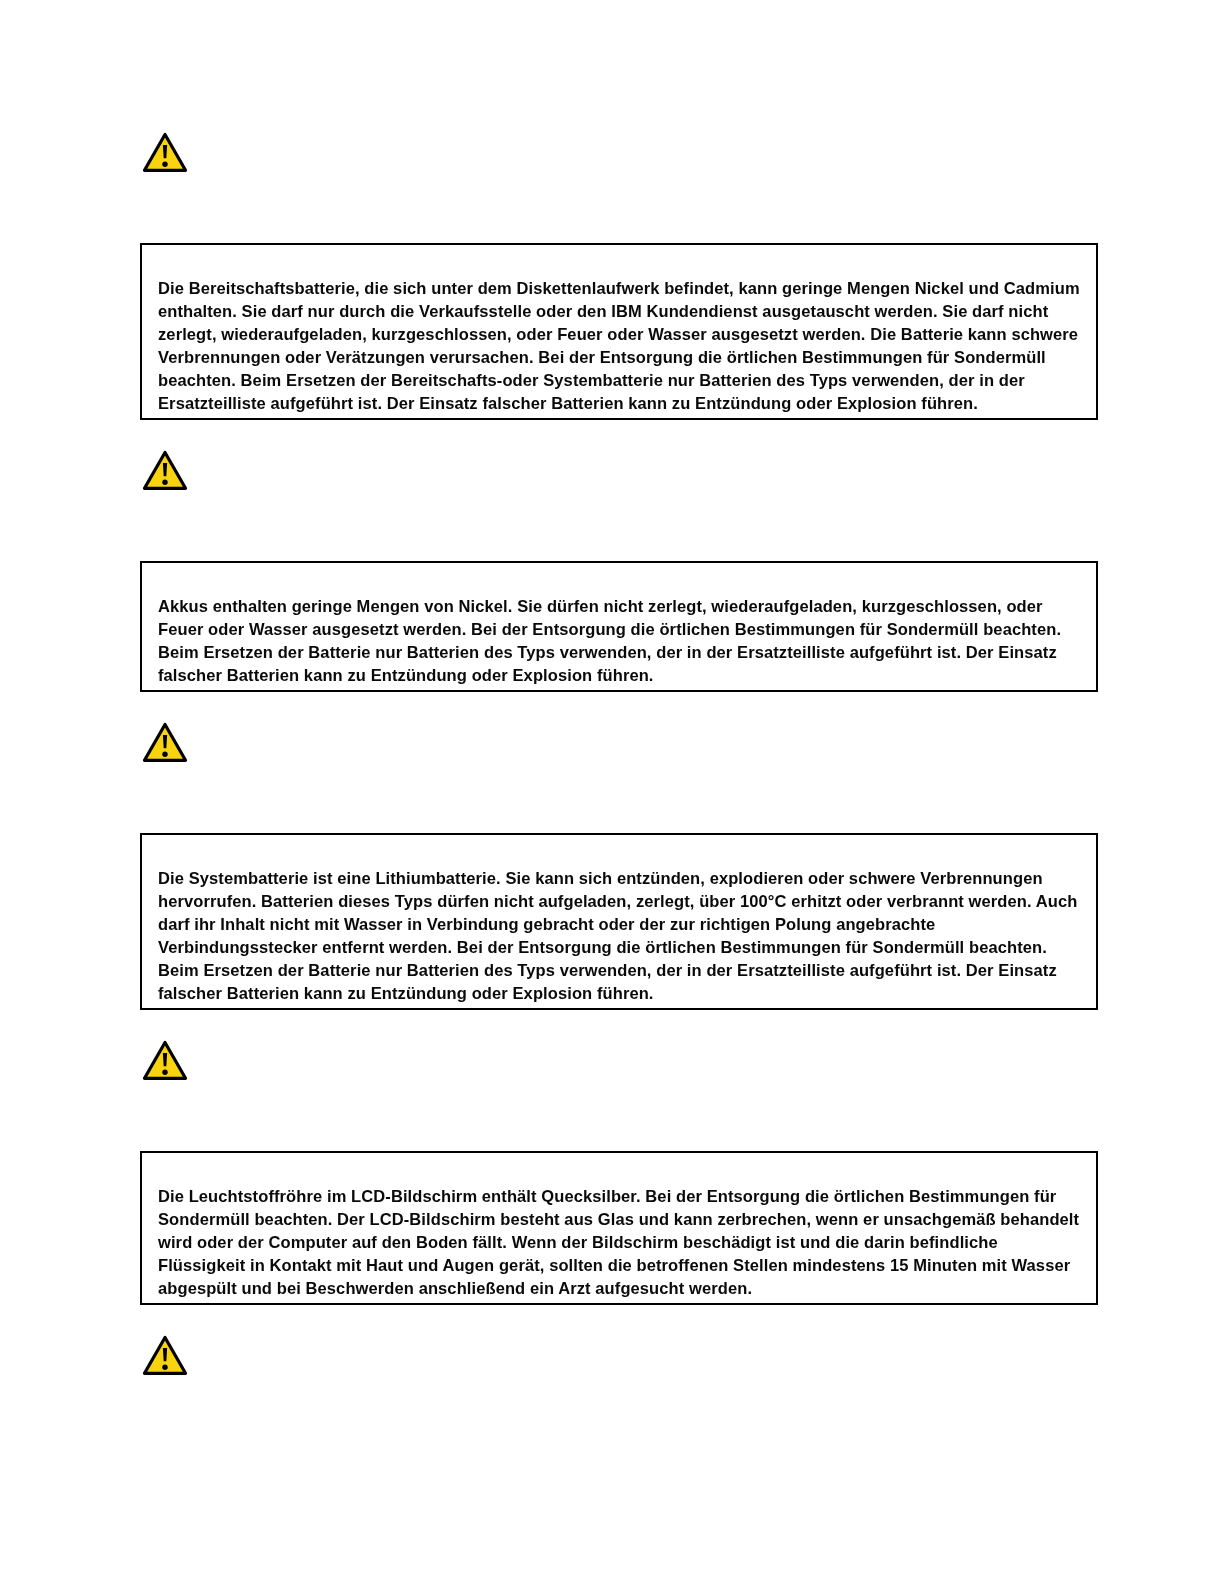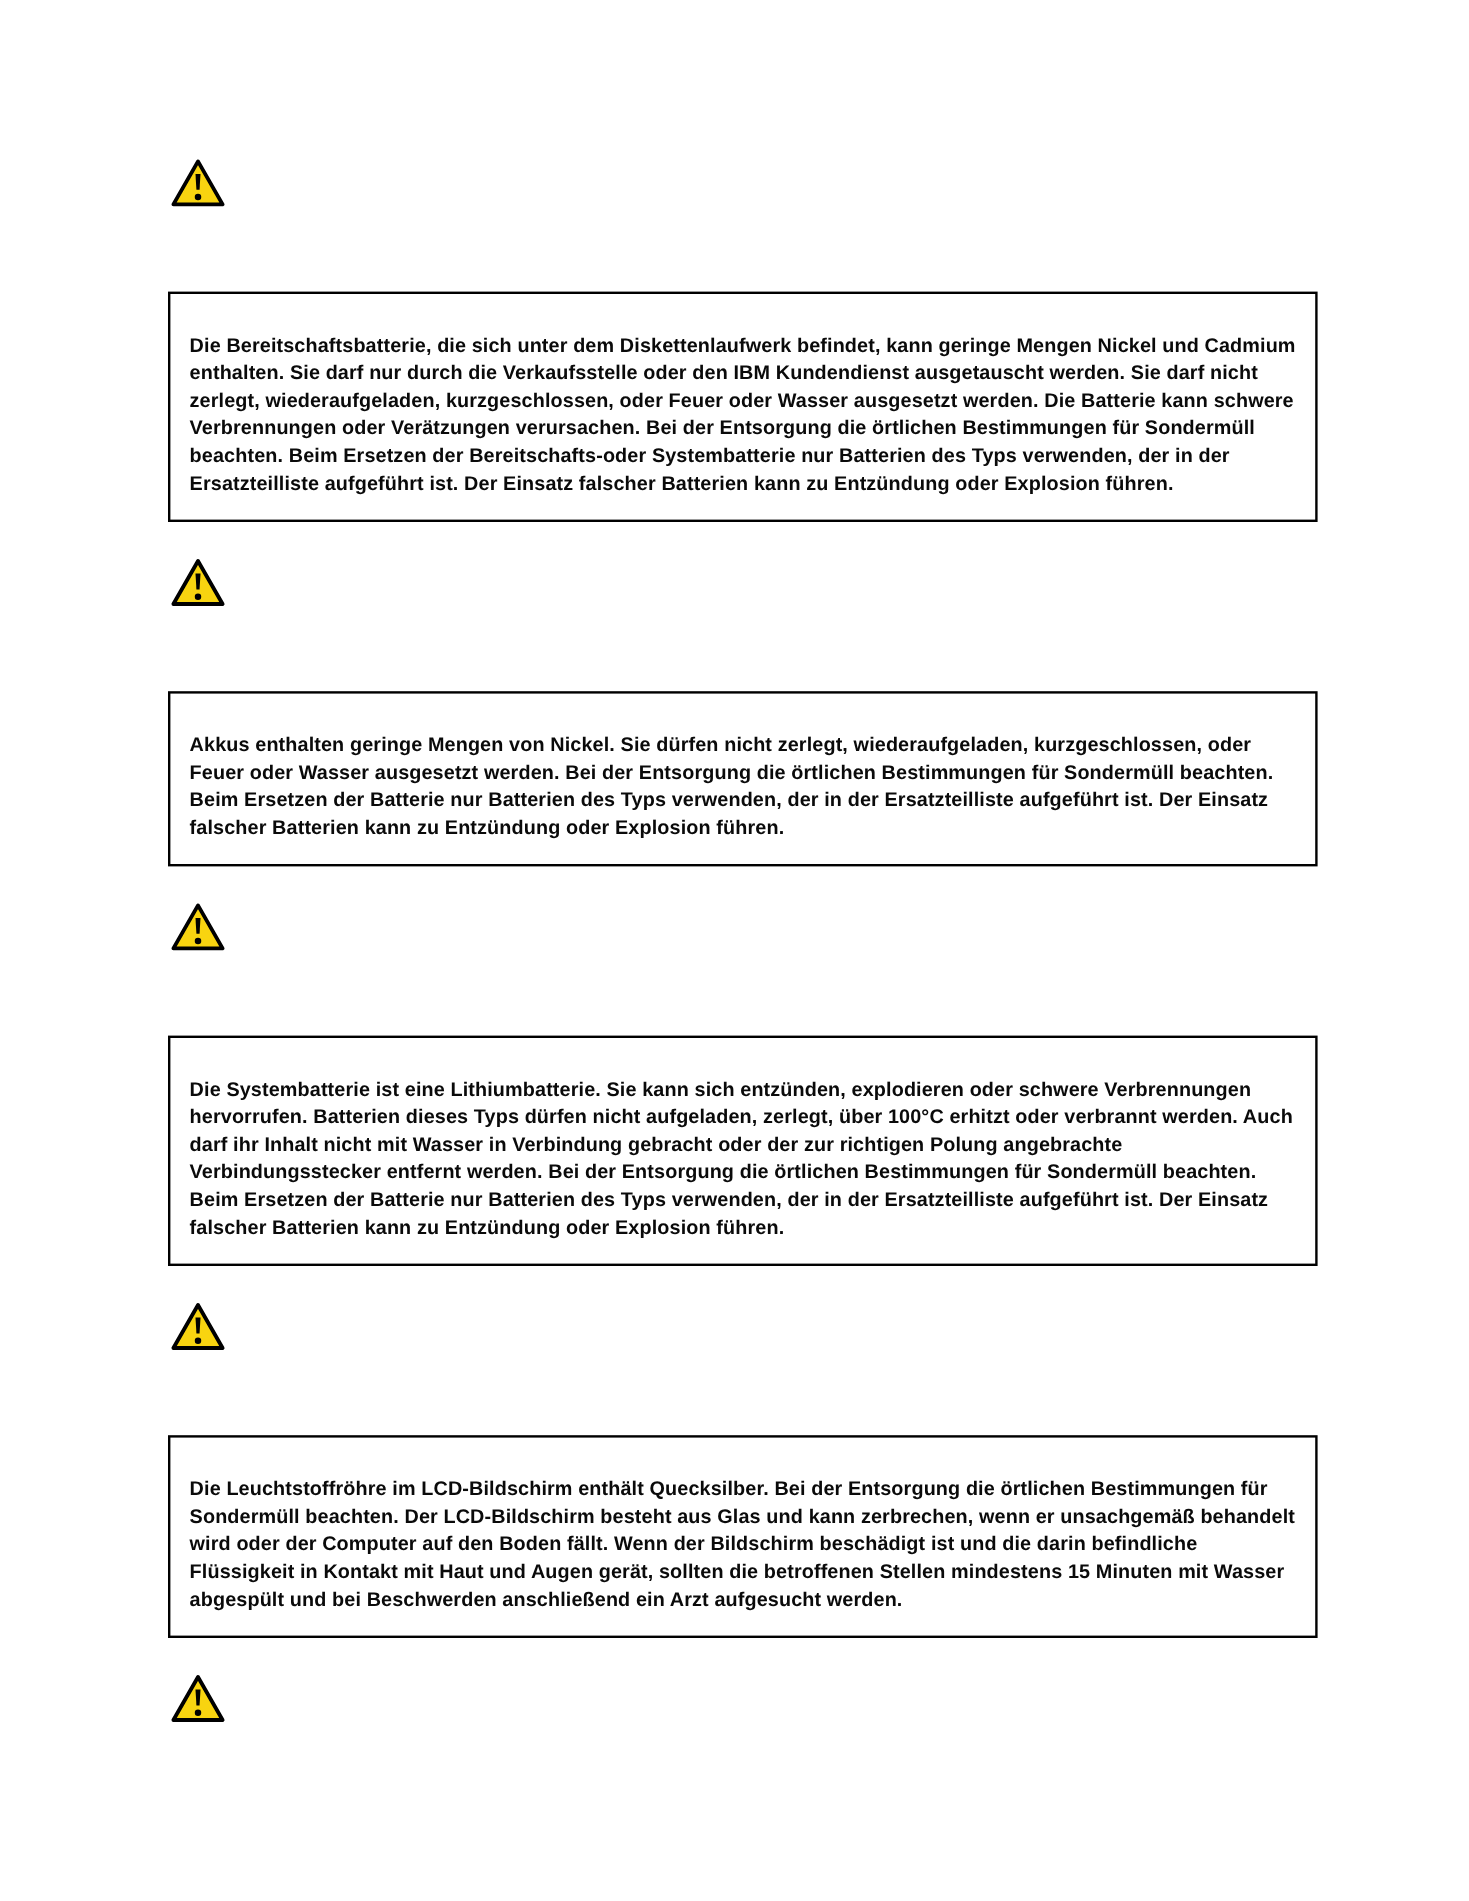--- a/index.html
+++ b/index.html
@@ -26,21 +26,21 @@
     width: 46px;
     height: 41px;
     margin-left: 2px;
   }
   .warning-icon svg {
     display: block;
   }
   .notice-box {
     border: 2px solid #000000;
     margin: 70px 0 30px 0;
-    padding: 32px 14px 18px 16px;
+    padding: 32px 14px 3px 16px;
     box-sizing: border-box;
   }
   .notice-text {
     margin: 0;
     font-size: 16.5px;
     font-weight: bold;
     line-height: 23px;
     letter-spacing: 0.1px;
     text-align: left;
     color: #0a0a0a;

